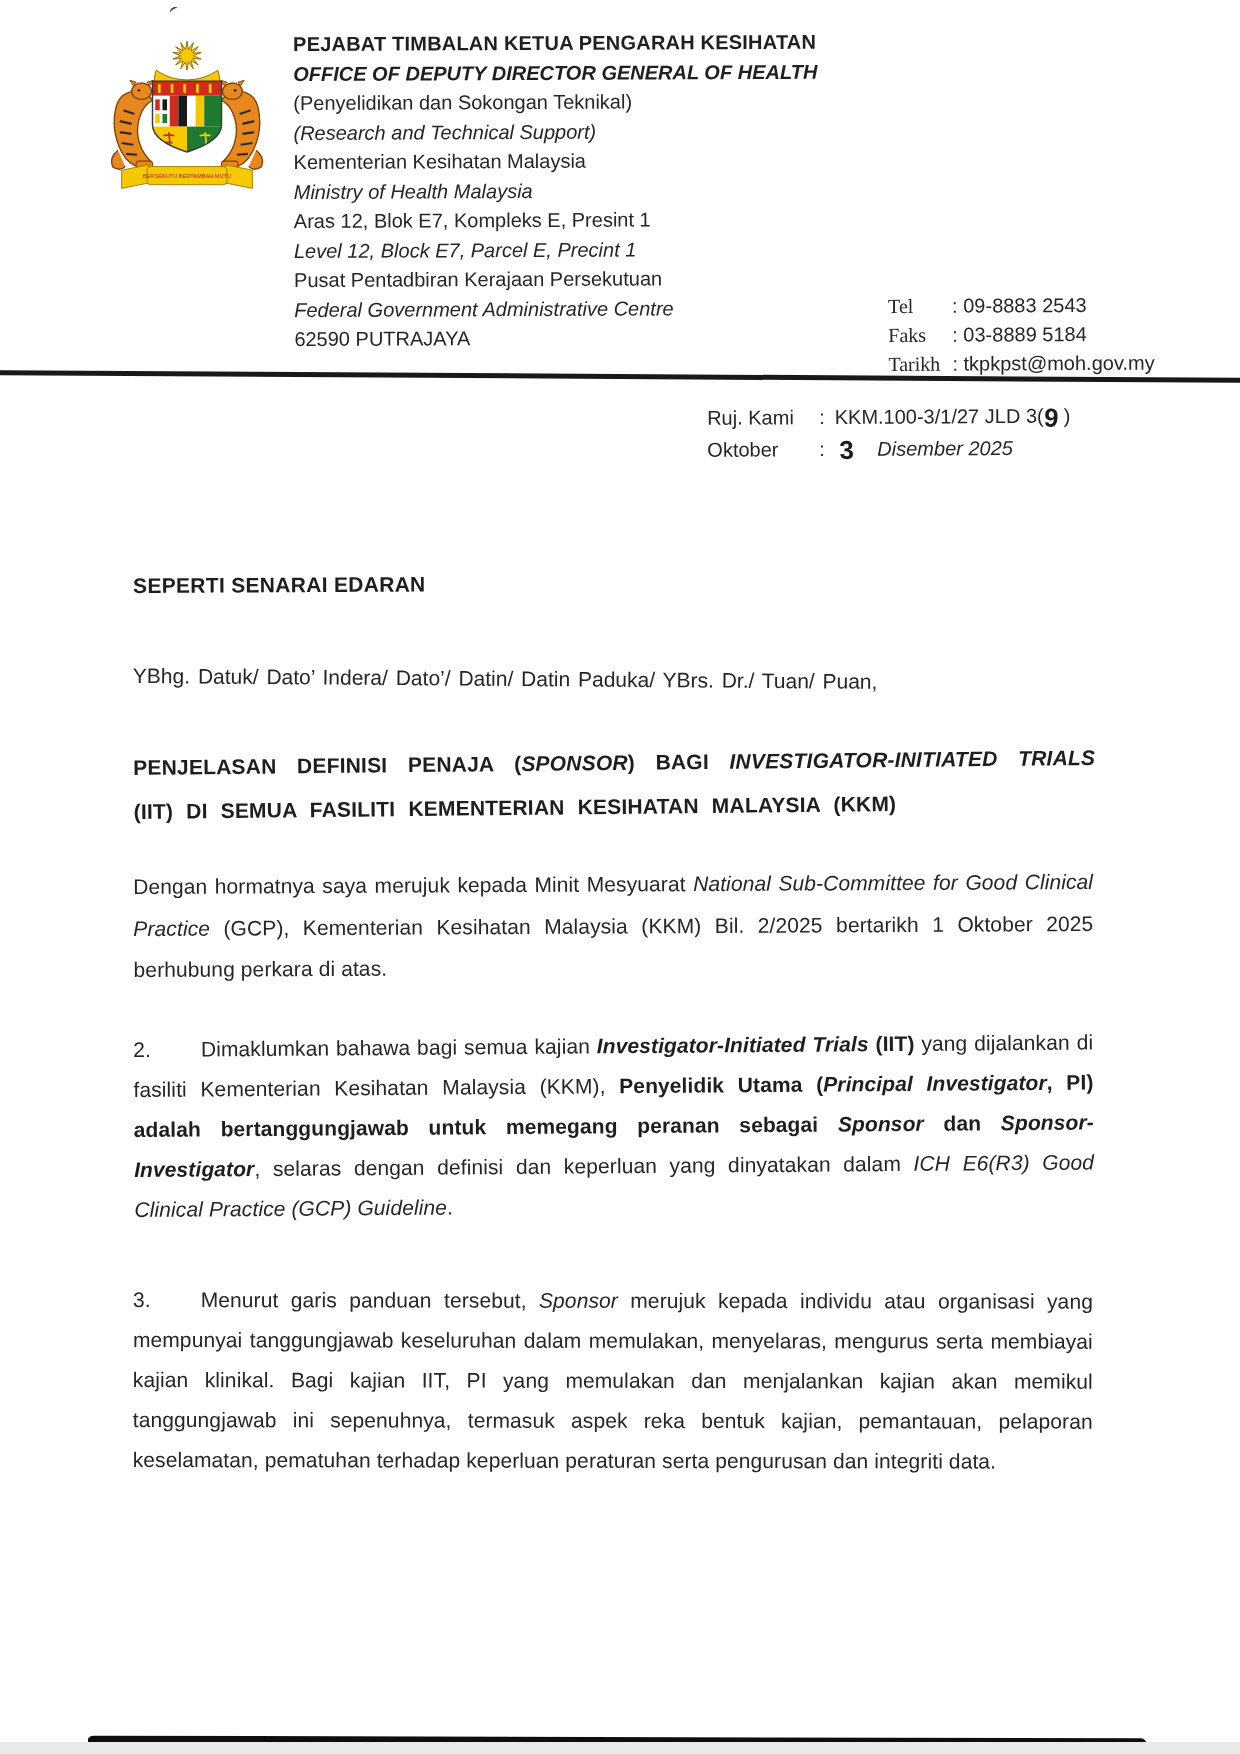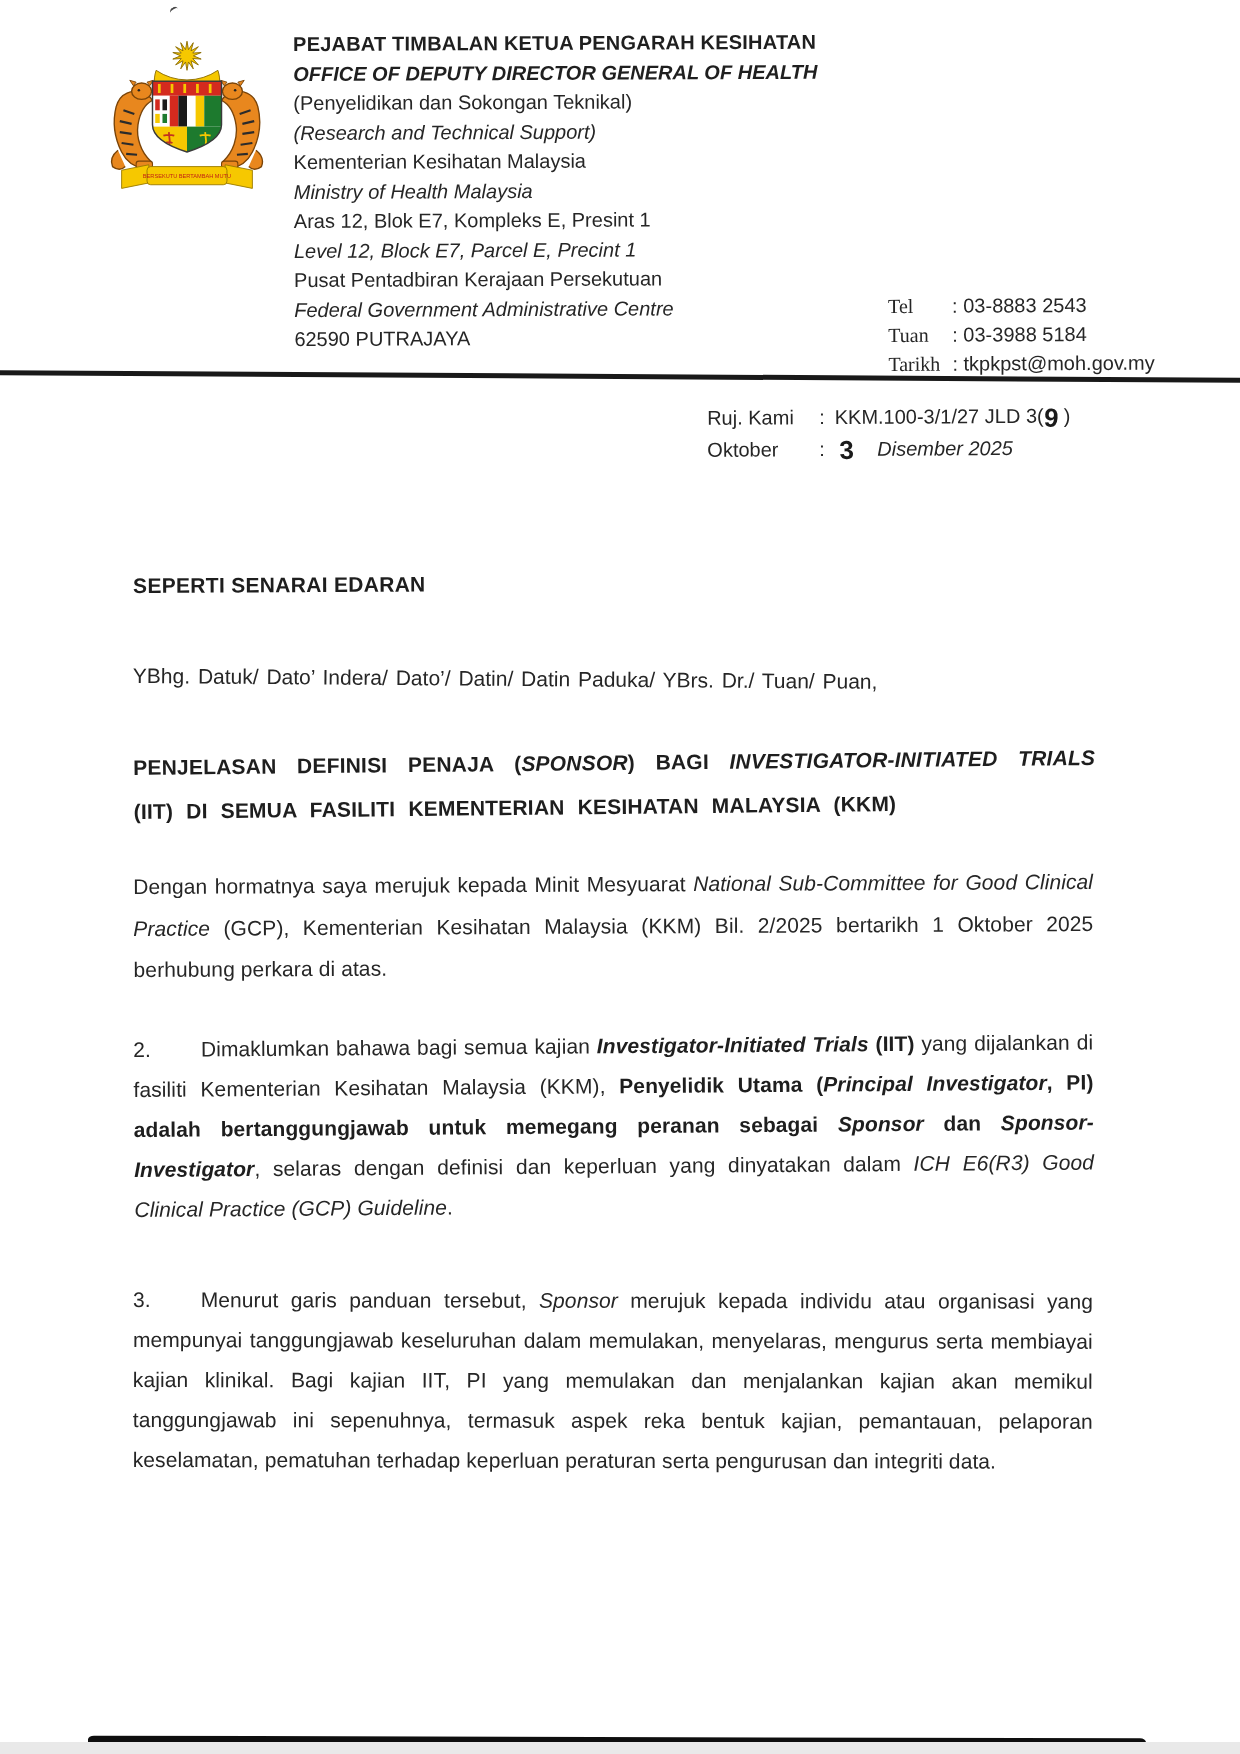--- a/index.html
+++ b/index.html
@@ -111,22 +111,22 @@
       <div class="lh-line ">Kementerian Kesihatan Malaysia</div>
       <div class="lh-line i">Ministry of Health Malaysia</div>
       <div class="lh-line ">Aras 12, Blok E7, Kompleks E, Presint 1</div>
       <div class="lh-line i">Level 12, Block E7, Parcel E, Precint 1</div>
       <div class="lh-line ">Pusat Pentadbiran Kerajaan Persekutuan</div>
       <div class="lh-line i">Federal Government Administrative Centre</div>
       <div class="lh-line ">62590 PUTRAJAYA</div>
     </div>
 
   <div class="contact">
-      <div><span class="c-label">Tel</span><span>: 03-8883 2543</span></div>
-      <div><span class="c-label">Tuan</span><span>: 03-3988 5184</span></div>
+      <div><span class="c-label">Tel</span><span>: 09-8883 2543</span></div>
+      <div><span class="c-label">Faks</span><span>: 03-8889 5184</span></div>
       <div><span class="c-label">Tarikh</span><span>: tkpkpst@moh.gov.my</span></div>
     </div>
 
   <div class="rule"></div>
 
   <section class="ref">
     <div>
       <span class="ref-label">Ruj. Kami</span><span>:</span><span class="ref-val">KKM.100-3/1/27 JLD 3(</span><span class="hand">9</span><span> )</span>
     </div>
     <div>

